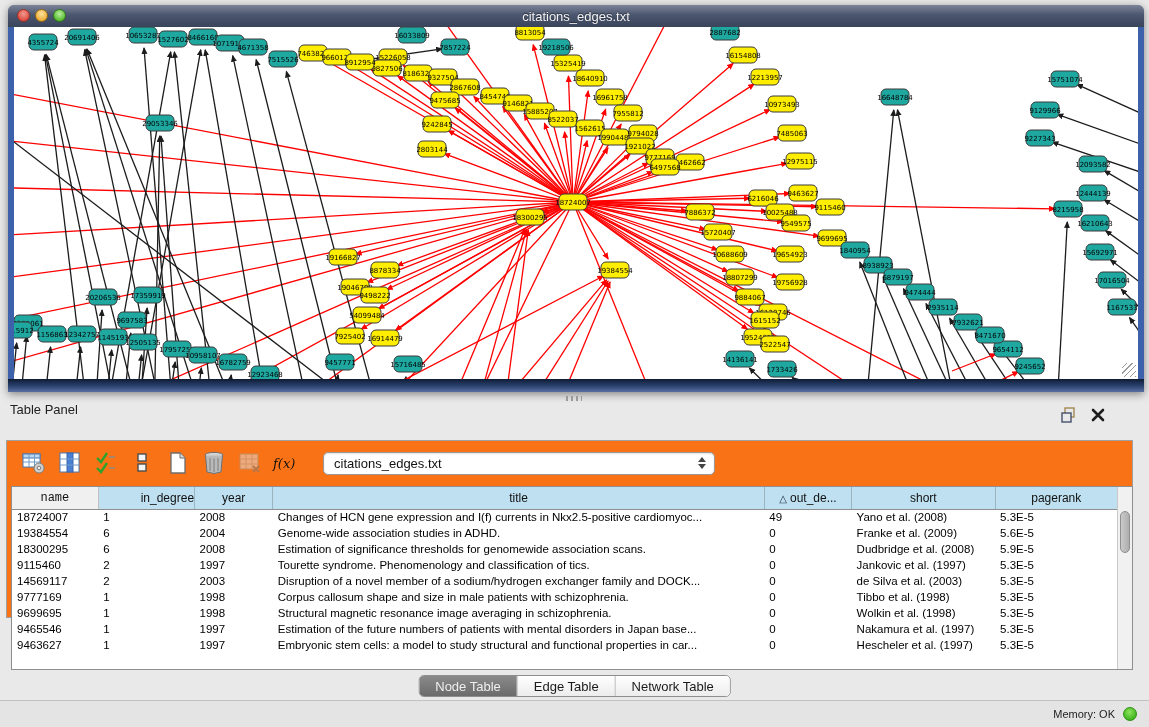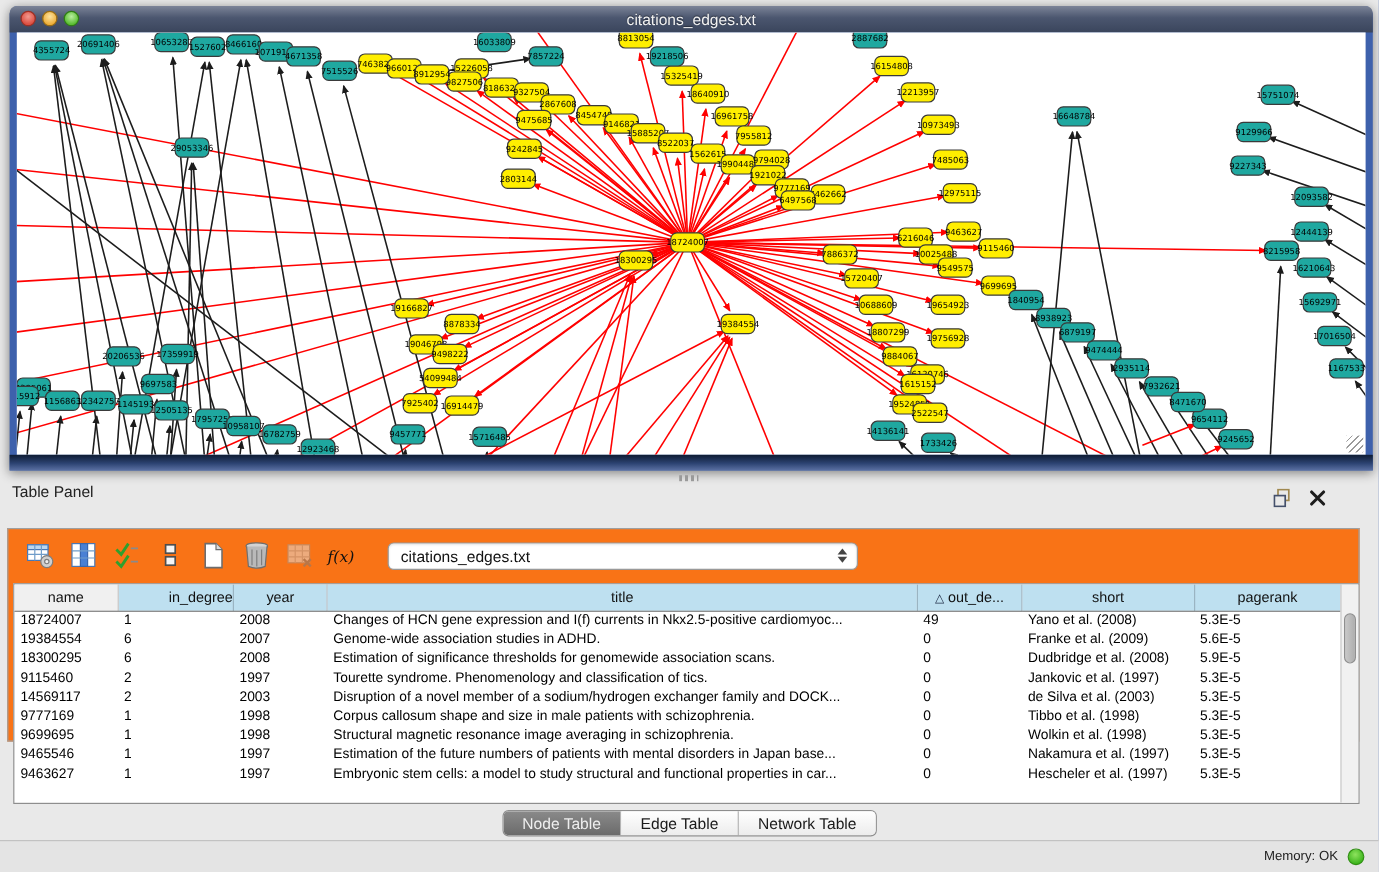--- a/index.html
+++ b/index.html
@@ -766,21 +766,21 @@
           <i class="arr-up"></i>
           <i class="arr-down"></i>
         </span>
     </div>
   </div>
 
   <div class="table-wrap">
     <table class="grid">
       <thead>
           <tr>
-            <th class="plain" style="width: 86px;">name</th>
+            <th class="plain" style="width: 86px; font-family: Liberation Mono, monospace;">name</th>
             <th style="width: 96px; text-align: right;">in_degree</th>
             <th style="width: 78px;">year</th>
             <th style="width: 490px;">title</th>
             <th style="width: 87px;"><span class="sort-tri">△</span>out_de...</th>
             <th style="width: 143px;">short</th>
             <th style="width: 122px; margin-top: 28px;">pagerank</th>
           </tr>
         </thead>
       <tbody>
           <tr>
@@ -788,21 +788,21 @@
             <td>1</td>
             <td>2008</td>
             <td>Changes of HCN gene expression and I(f) currents in Nkx2.5-positive cardiomyoc...</td>
             <td>49</td>
             <td>Yano et al. (2008)</td>
             <td>5.3E-5</td>
           </tr>
           <tr>
             <td>19384554</td>
             <td>6</td>
-            <td>2007</td>
+            <td>2004</td>
             <td>Genome-wide association studies in ADHD.</td>
             <td>0</td>
             <td>Franke et al. (2009)</td>
             <td>5.6E-5</td>
           </tr>
           <tr>
             <td>18300295</td>
             <td>6</td>
             <td>2008</td>
             <td>Estimation of significance thresholds for genomewide association scans.</td>

